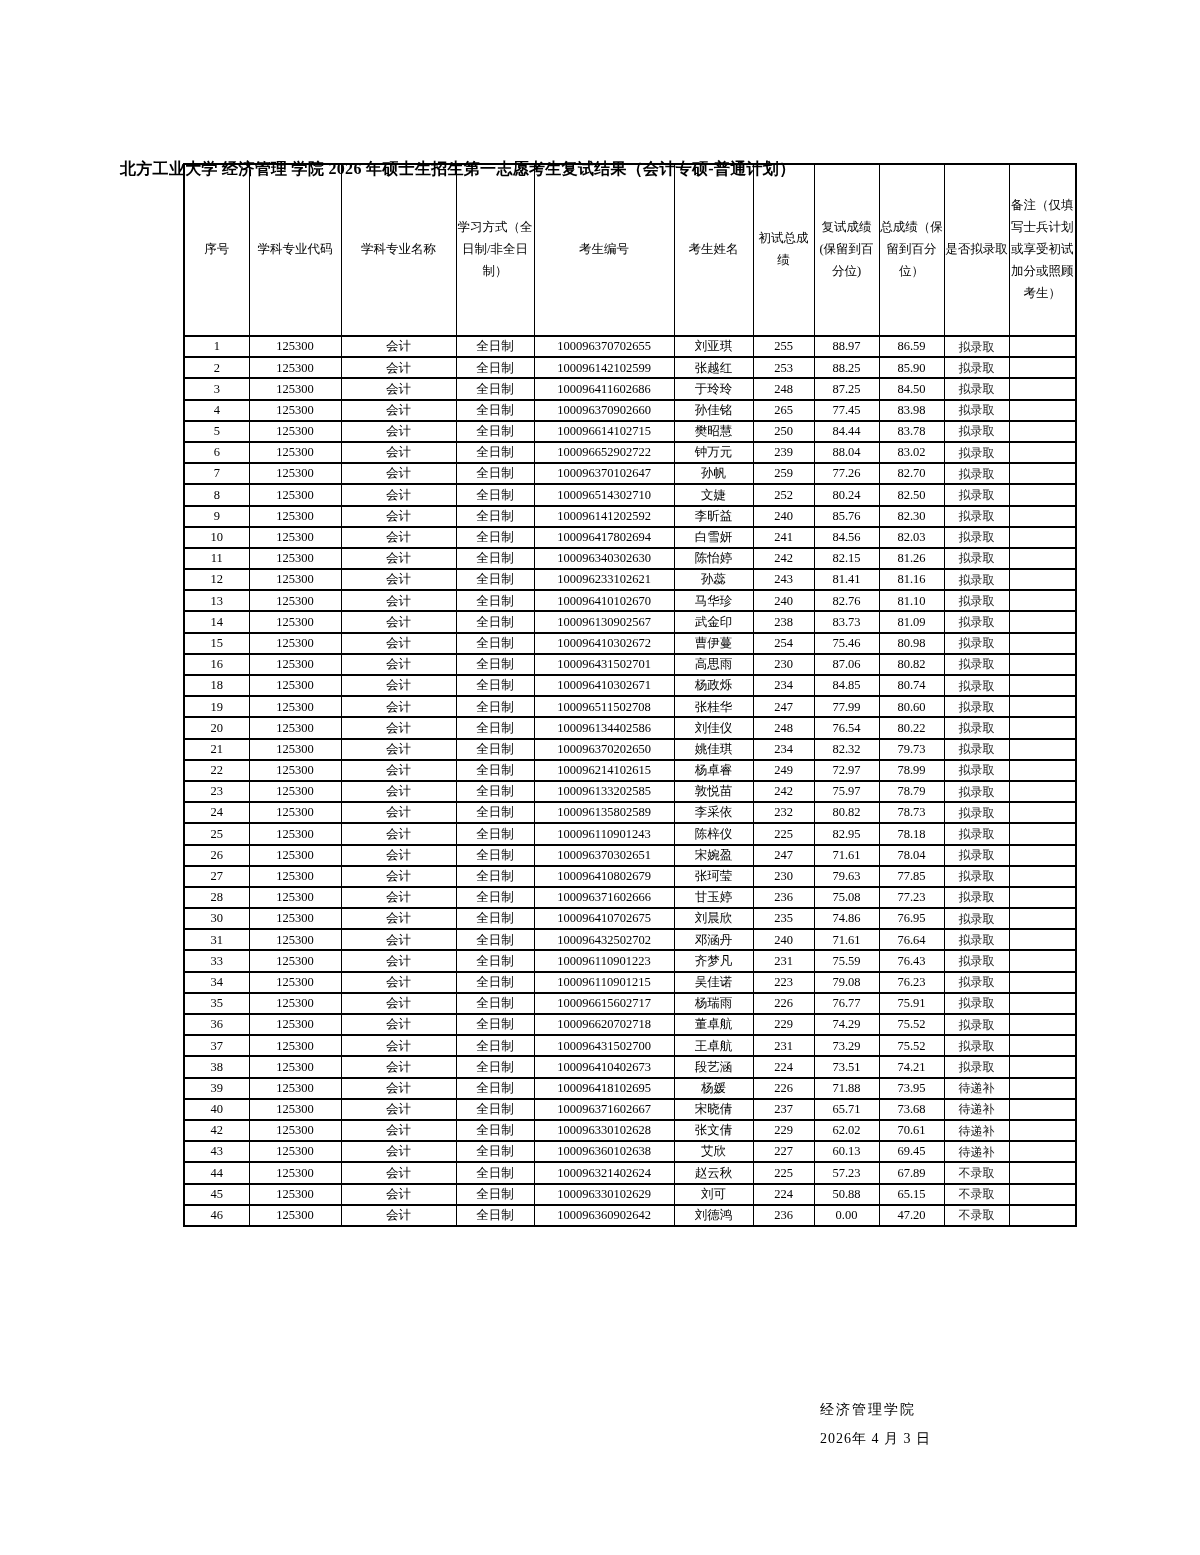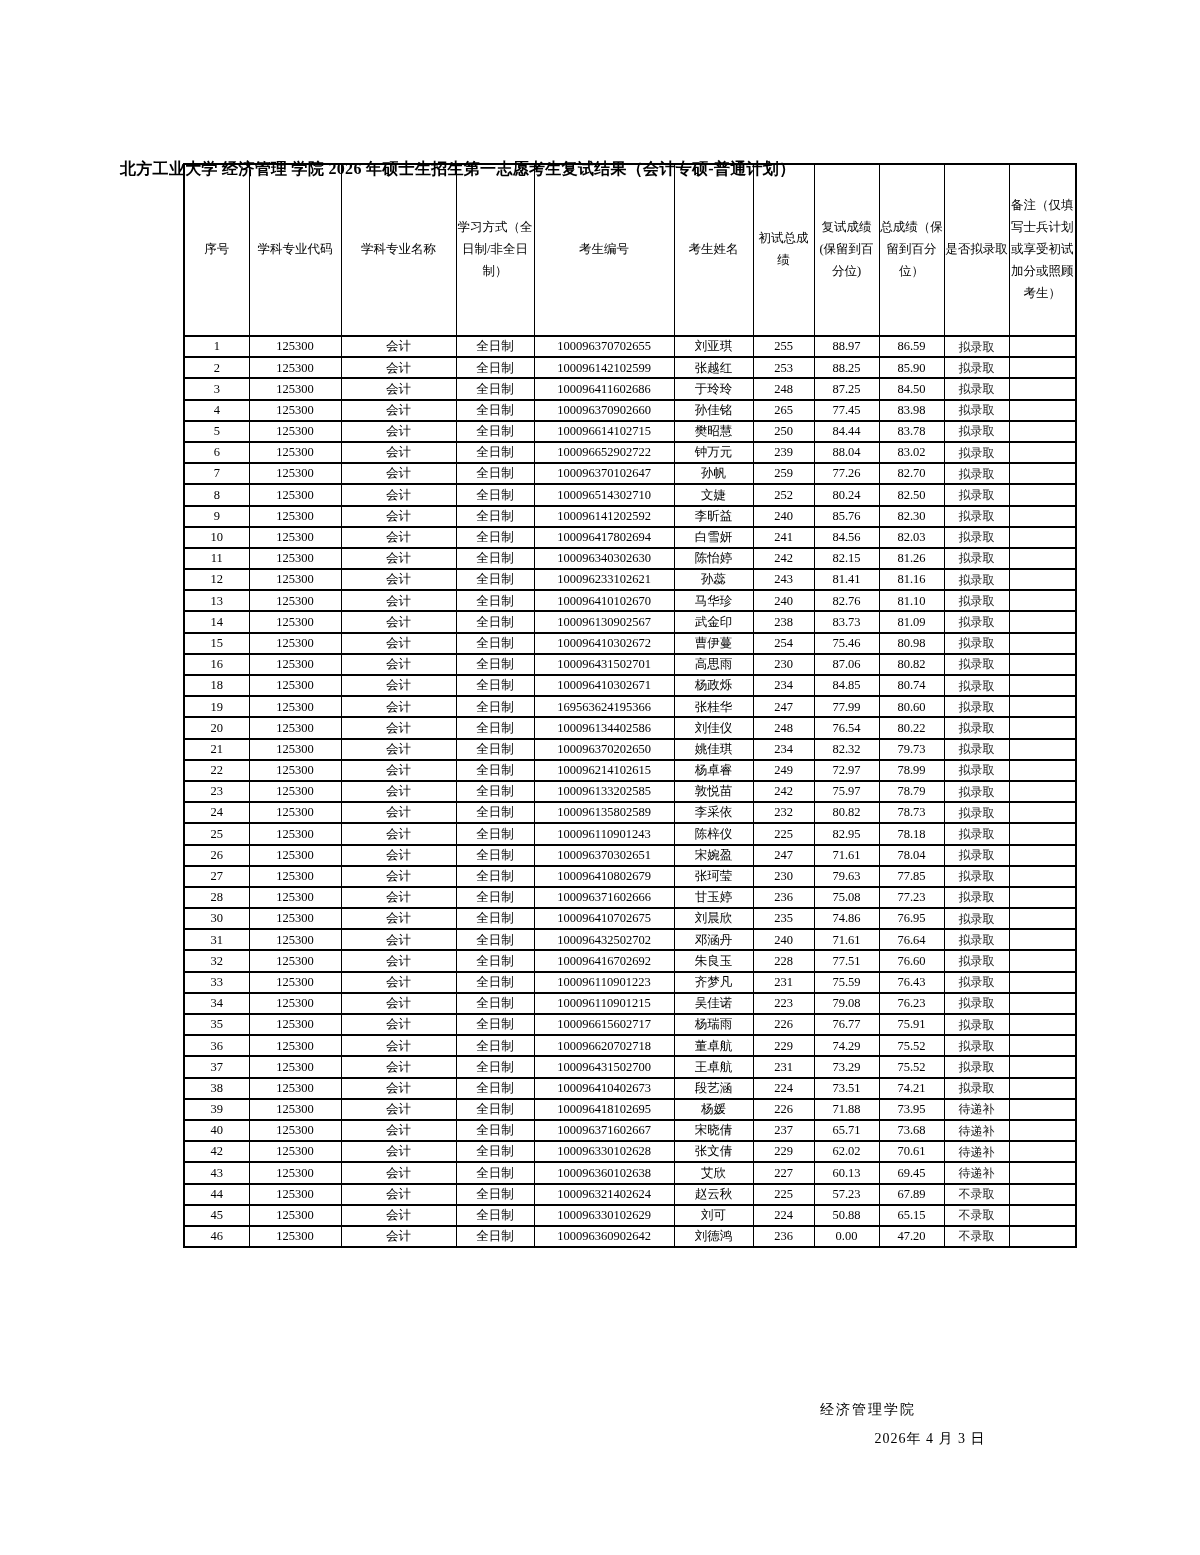--- a/index.html
+++ b/index.html
@@ -60,21 +60,21 @@
   }
   .footer-sig{
     position:absolute;
     left:820px;top:1401px;width:220px;
     font-size:14px;
     letter-spacing:2px;
   }
   .footer-date{
     position:absolute;
     left:820px;top:1430px;width:220px;
-    text-align:center;
+    text-align:left;
     font-size:14px;
     letter-spacing:1px;
   }
 </style>
 </head>
 <body>
 
 <div class="page">
 
   <div class="doc-title">北方工业大学 经济管理 学院 2026 年硕士生招生第一志愿考生复试结果（会计专硕-普通计划）</div>
@@ -328,21 +328,21 @@
           <td>84.85</td>
           <td>80.74</td>
           <td class="adm">拟录取</td>
           <td></td>
         </tr>
         <tr>
           <td>19</td>
           <td>125300</td>
           <td>会计</td>
           <td>全日制</td>
-          <td>169563624195366</td>
+          <td>100096511502708</td>
           <td>张桂华</td>
           <td>247</td>
           <td>77.99</td>
           <td>80.60</td>
           <td class="adm">拟录取</td>
           <td></td>
         </tr>
         <tr>
           <td>20</td>
           <td>125300</td>
@@ -476,33 +476,20 @@
         <tr>
           <td>31</td>
           <td>125300</td>
           <td>会计</td>
           <td>全日制</td>
           <td>100096432502702</td>
           <td>邓涵丹</td>
           <td>240</td>
           <td>71.61</td>
           <td>76.64</td>
-          <td class="adm">拟录取</td>
-          <td></td>
-        </tr>
-        <tr>
-          <td>32</td>
-          <td>125300</td>
-          <td>会计</td>
-          <td>全日制</td>
-          <td>100096416702692</td>
-          <td>朱良玉</td>
-          <td>228</td>
-          <td>77.51</td>
-          <td>76.60</td>
           <td class="adm">拟录取</td>
           <td></td>
         </tr>
         <tr>
           <td>33</td>
           <td>125300</td>
           <td>会计</td>
           <td>全日制</td>
           <td>100096110901223</td>
           <td>齐梦凡</td>

